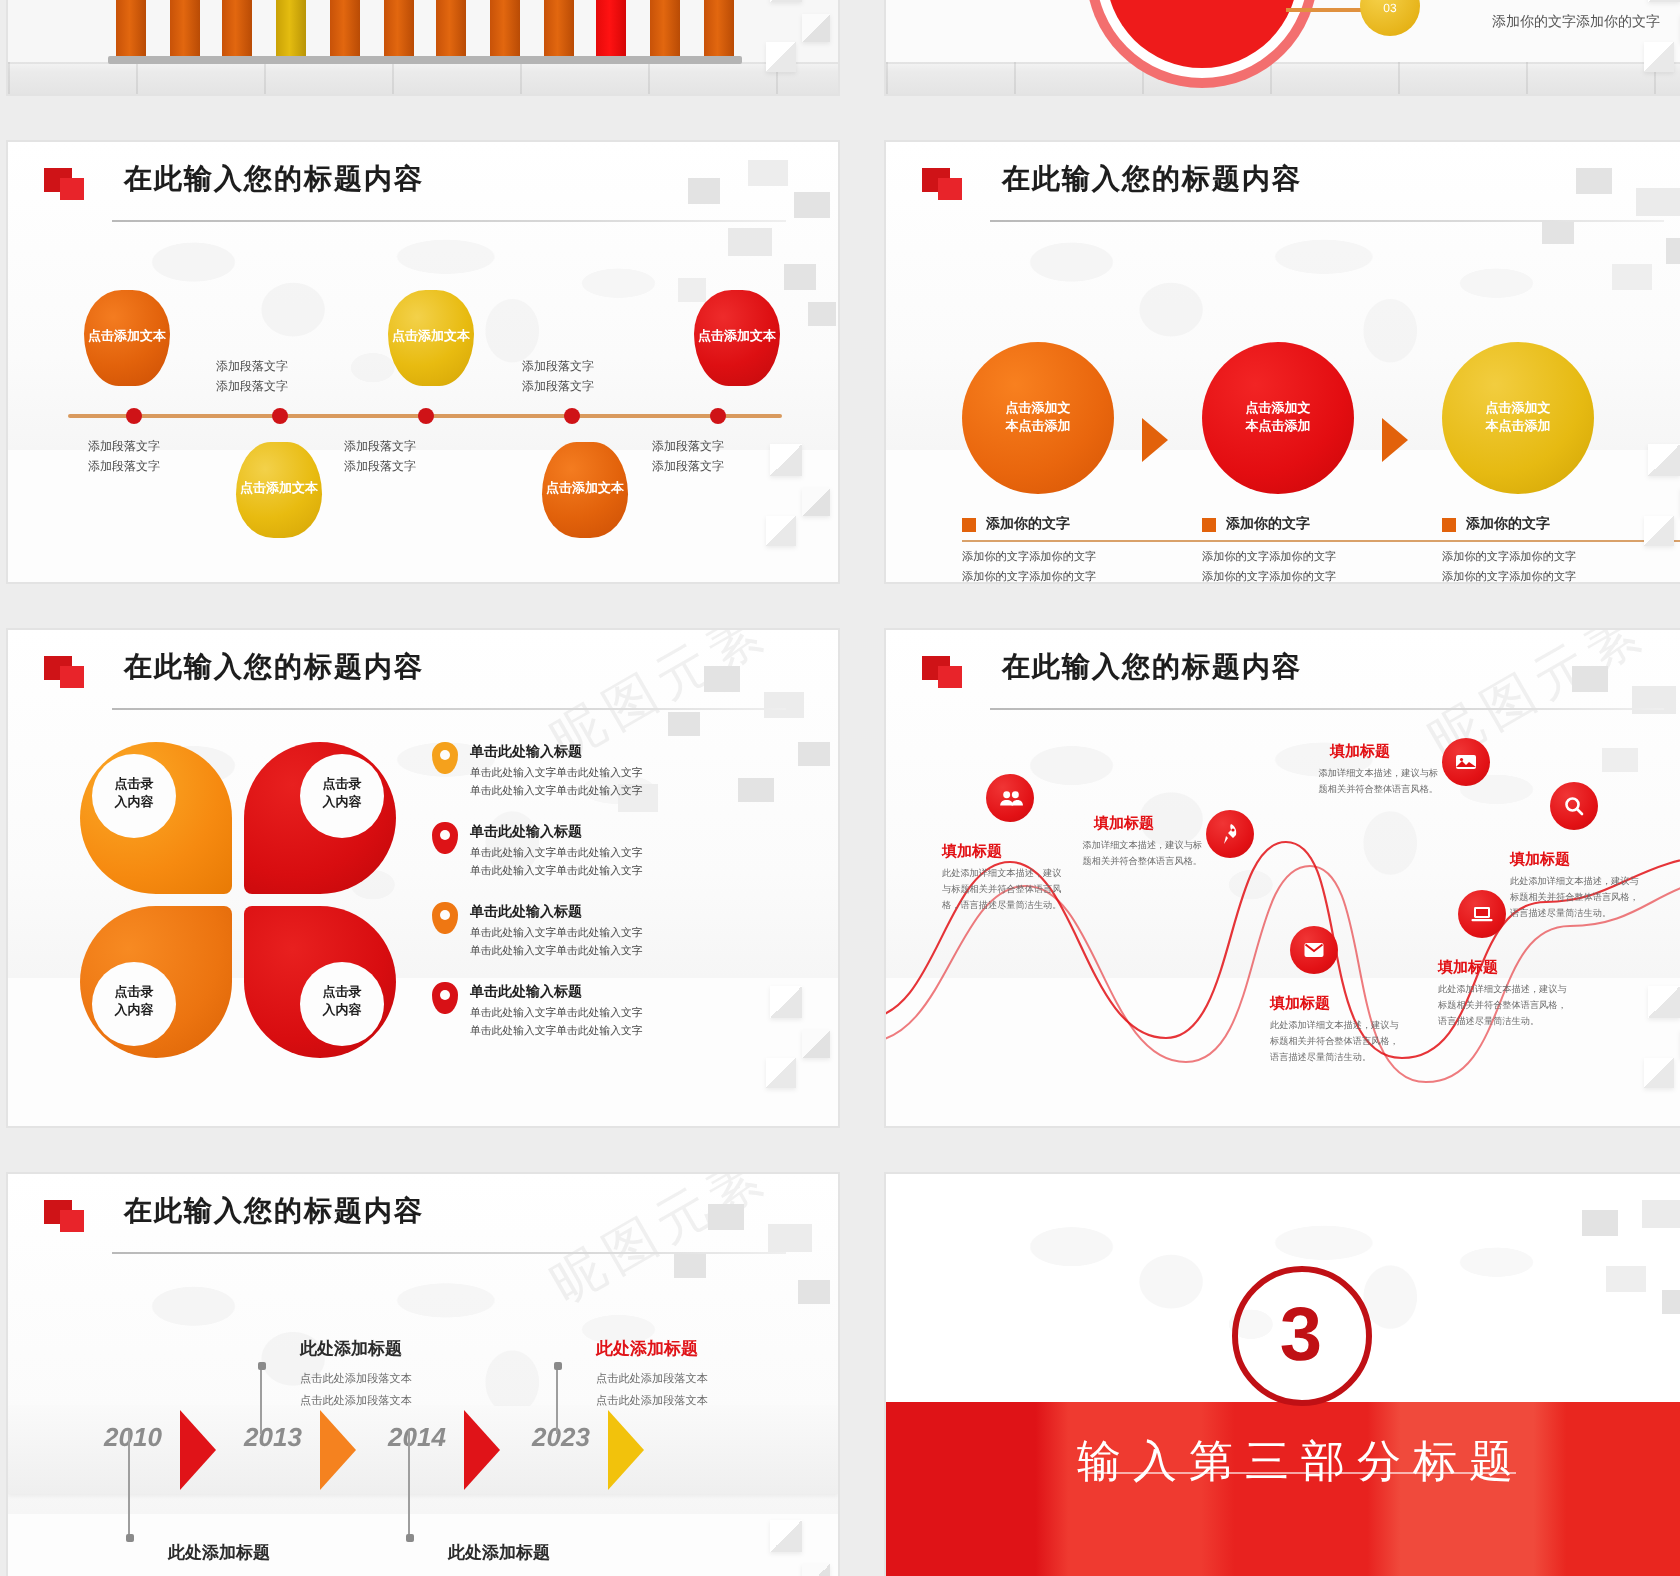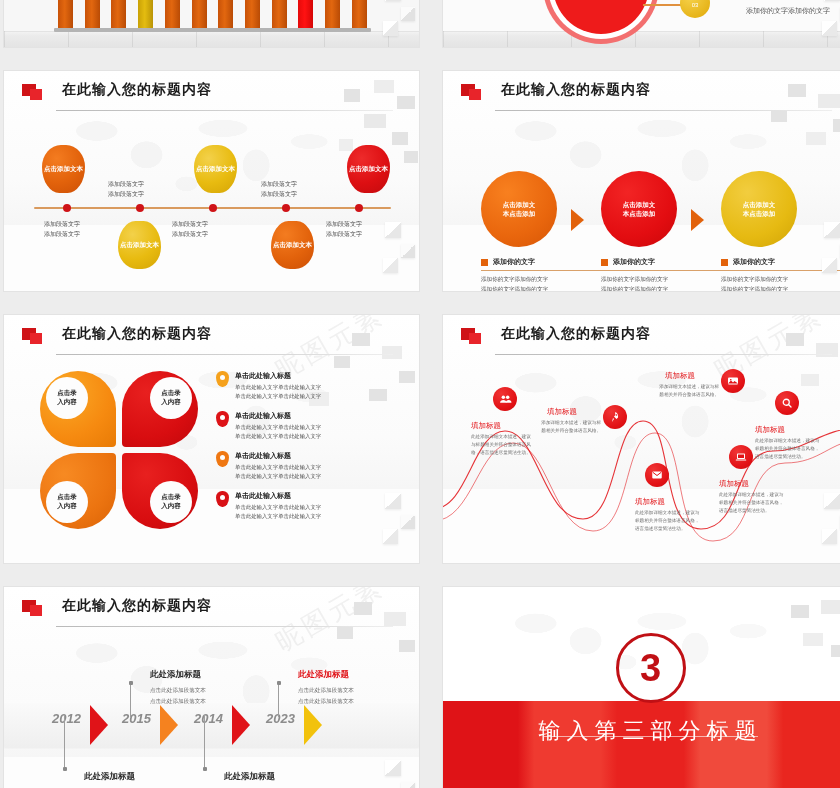--- a/index.html
+++ b/index.html
@@ -152,21 +152,21 @@
   .pin.o{background:#f5a11c;}.pin.r{background:#dd1317;}.pin.o2{background:#ef7712;}.pin.r2{background:#d81116;}
   .fitem .tx h5{margin:0;font-size:7px;color:#1f1f1f;font-weight:bold;}
   .fitem .tx p{margin:2px 0 0;font-size:5.4px;color:#4a4a4a;line-height:1.75;}
   
   .road{position:absolute;left:0;right:0;top:44px;bottom:0;}
   .road svg{position:absolute;left:0;top:0;}
   .node{position:absolute;width:24px;height:24px;border-radius:50%;
      background:radial-gradient(circle at 35% 28%,#f03535,#e21115 65%,#c80b0e);
      display:flex;align-items:center;justify-content:center;color:#fff;}
   .node svg{position:static;}
-  .ntitle{position:absolute;font-size:7.5px;font-weight:normal;color:#e21115;white-space:nowrap;}
+  .ntitle{position:absolute;font-size:7.5px;font-weight:bold;color:#e21115;white-space:nowrap;}
   .nbody{position:absolute;font-size:4.6px;color:#6b6b6b;line-height:1.75;width:78px;}
   
   .tl{position:absolute;left:0;right:0;top:44px;bottom:0;}
   .tlband{position:absolute;left:0;right:0;top:72px;height:44px;
      background:linear-gradient(to bottom,#fafafa,#efefef);box-shadow:0 1px 2px rgba(0,0,0,.05);}
   .yr{position:absolute;top:80px;font-size:13px;font-style:italic;font-weight:bold;color:#8c8c8c;}
   .chev{position:absolute;top:74px;width:0;height:0;
      border-top:20px solid transparent;border-bottom:20px solid transparent;}
   .chev.r{border-left:18px solid #e01318;}
   .chev.o{border-left:18px solid #f5821f;}
@@ -606,23 +606,23 @@
           <b class="m1"></b>
           <b class="m2"></b>
         </div>
       <div class="ttl">在此输入您的标题内容</div>
       <div class="rule"></div>
     </div>
 
     <div class="tl">
       <div class="tlband"></div>
 
-      <div class="yr" style="left:48px">2012</div>
+      <div class="yr" style="left:48px">2010</div>
       <div class="chev r" style="left:86px"></div>
-      <div class="yr" style="left:118px">2015</div>
+      <div class="yr" style="left:118px">2013</div>
       <div class="chev o" style="left:156px"></div>
       <div class="yr" style="left:190px">2014</div>
       <div class="chev r" style="left:228px"></div>
       <div class="yr" style="left:262px">2023</div>
       <div class="chev y" style="left:300px"></div>
 
       <div class="stem" style="left:60px;top:84px;height:52px">
           <b style="top:52px"></b>
         </div>
       <div class="stem" style="left:126px;top:52px;height:34px">

